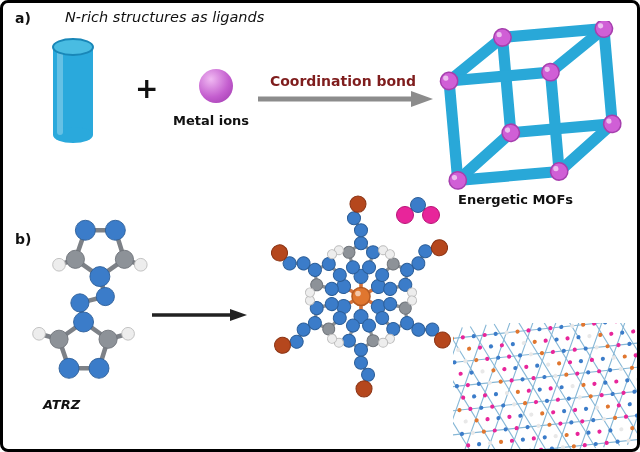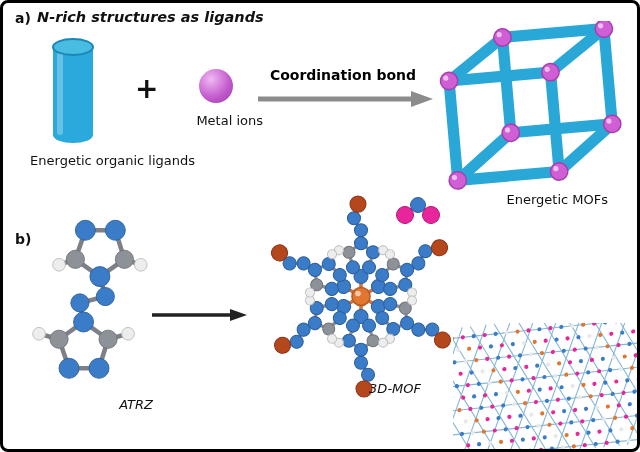--- a/index.html
+++ b/index.html
@@ -3,22 +3,22 @@
 <meta charset="utf-8">
 <style>
   html,body{margin:0;padding:0;background:#fff;}
   .figure{
     position:relative;width:640px;height:452px;box-sizing:border-box;
     border:3px solid #000;border-radius:8px;background:#fff;overflow:hidden;
     font-family:"DejaVu Sans","Liberation Sans",sans-serif;
   }
   .abs{position:absolute;}
   .panel-label{font-weight:bold;font-size:14px;color:#111;}
-  .fig-title{font-weight:bold;font-style:italic;font-size:14.5px;color:#111;}
-  .cap{font-weight:normal;font-size:13px;color:#111;text-align:right;}
+  .fig-title{font-weight:normal;font-style:italic;font-size:14.5px;color:#111;margin-left:28px;}
+  .cap{font-weight:bold;font-size:13px;color:#111;text-align:left;}
   .cap-italic{font-style:italic;}
   .plus-sign{font-weight:bold;font-size:28px;color:#111;line-height:1;}
   .arrow-label-orange{font-weight:bold;font-size:14px;text-align:center;}
   .metal-sphere{
     width:34px;height:34px;border-radius:50%;
     background:radial-gradient(circle at 35% 30%, #f0b9f2, #c45ecf 55%, #9c36ab 100%);
   }
   
   .b1{stroke:#7d8187;stroke-width:5;stroke-linecap:round;}      
   .b2{stroke:#8b8f93;stroke-width:3.2;stroke-linecap:round;}    
@@ -41,28 +41,27 @@
 
   <div class="abs panel-label" style="left:12px;top:7px">a)</div>
   <div class="abs fig-title" style="left:34px;top:6px">N-rich structures as ligands</div>
 
   <svg class="abs" style="left:42px;top:32px" width="56" height="112" viewBox="0 0 56 112">
     <rect x="8" y="12" width="40" height="88" fill="#2aa9dc"></rect>
     <ellipse cx="28" cy="100" rx="20" ry="8" fill="#2aa9dc"></ellipse>
     <rect x="12" y="14" width="6" height="86" rx="3" fill="#ffffff" opacity="0.28"></rect>
     <ellipse cx="28" cy="12" rx="20" ry="8" fill="#49bce2" stroke="#1987b8" stroke-width="2"></ellipse>
   </svg>
-  <div class="abs cap" style="left:0px;top:150px;width:192px">Energetic organic ligands</div>
 
   <div class="abs plus-sign" style="left:132px;top:72px">+</div>
 
   <div class="abs metal-sphere" style="left:196px;top:66px"></div>
   <div class="abs cap" style="left:170px;top:110px;width:90px">Metal ions</div>
 
-  <div class="abs arrow-label-orange" style="left:252px;top:64px;width:176px;color:#000000">Coordination bond</div>
+  <div class="abs arrow-label-orange" style="left:252px;top:70px;width:176px;color:#7f1d1d">Coordination bond</div>
   <svg class="abs" style="left:252px;top:86px" width="180" height="20" viewBox="0 0 180 20">
     <line x1="3" y1="10" x2="157" y2="10" stroke="#8c8c8c" stroke-width="5"></line>
     <polygon points="156,2 178,10 156,18" fill="#8c8c8c"></polygon>
   </svg>
 
   <svg class="abs" style="left:426px;top:18px" width="204" height="171" viewBox="0 0 200 168">
     <g transform="rotate(-5 100 84)">
       <line class="tube" x1="78" y1="14" x2="178" y2="14"></line>
       <line class="tube" x1="178" y1="14" x2="178" y2="108"></line>
       <line class="tube" x1="178" y1="108" x2="78" y2="108"></line>
@@ -403,15 +402,14 @@
         <circle cx="114.5" cy="126" r="2.1" fill="#e0762f"></circle>
         <circle cx="125.5" cy="126" r="2.1" fill="#e8259a"></circle>
         <circle cx="136.5" cy="126" r="2.1" fill="#3b7cc9"></circle>
         <circle cx="147.5" cy="126" r="2.1" fill="#e8259a"></circle>
         <circle cx="158.5" cy="126" r="2.1" fill="#3b7cc9"></circle>
         <circle cx="169.5" cy="126" r="2.1" fill="#e8e8e8"></circle>
         <circle cx="180.5" cy="126" r="2.1" fill="#e0762f"></circle>
       </g>
   </svg>
 
-  <div class="abs cap cap-italic" style="left:302px;top:378px;width:116px">3D-MOF</div>
 
 </div>
 
 </body></html>

